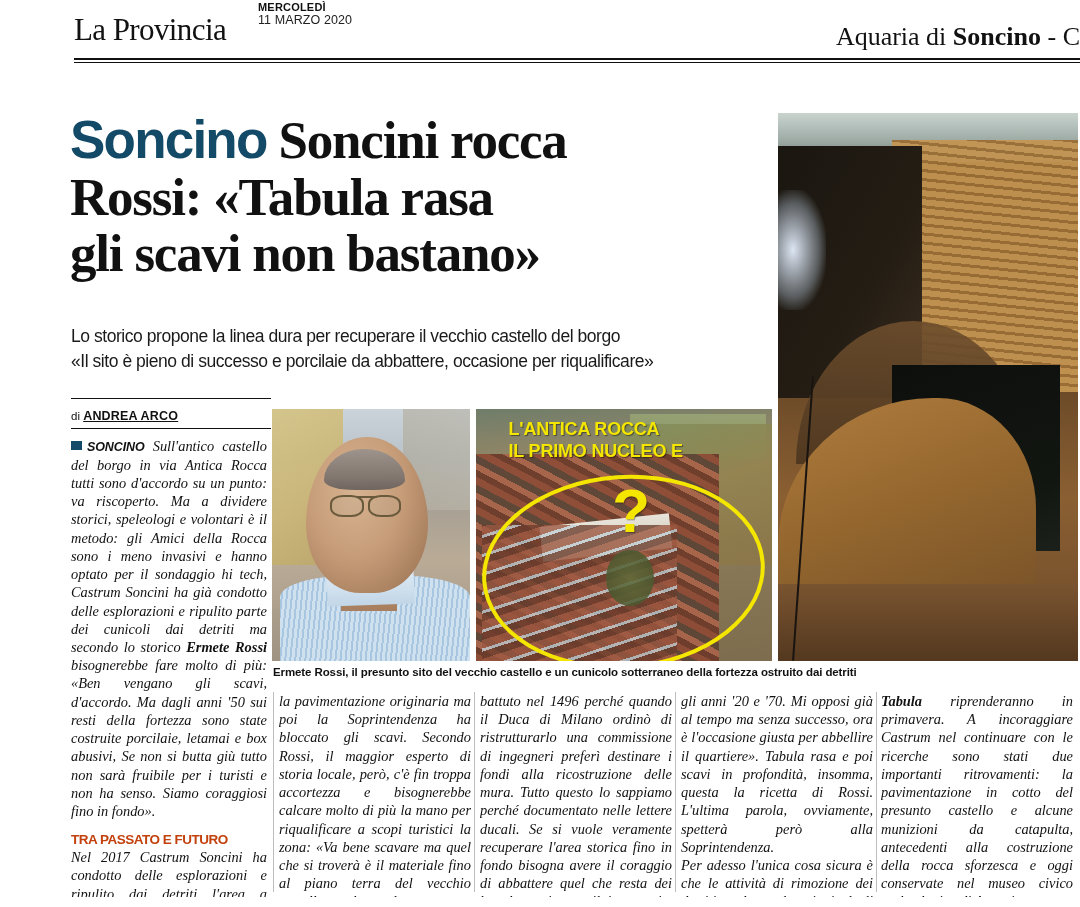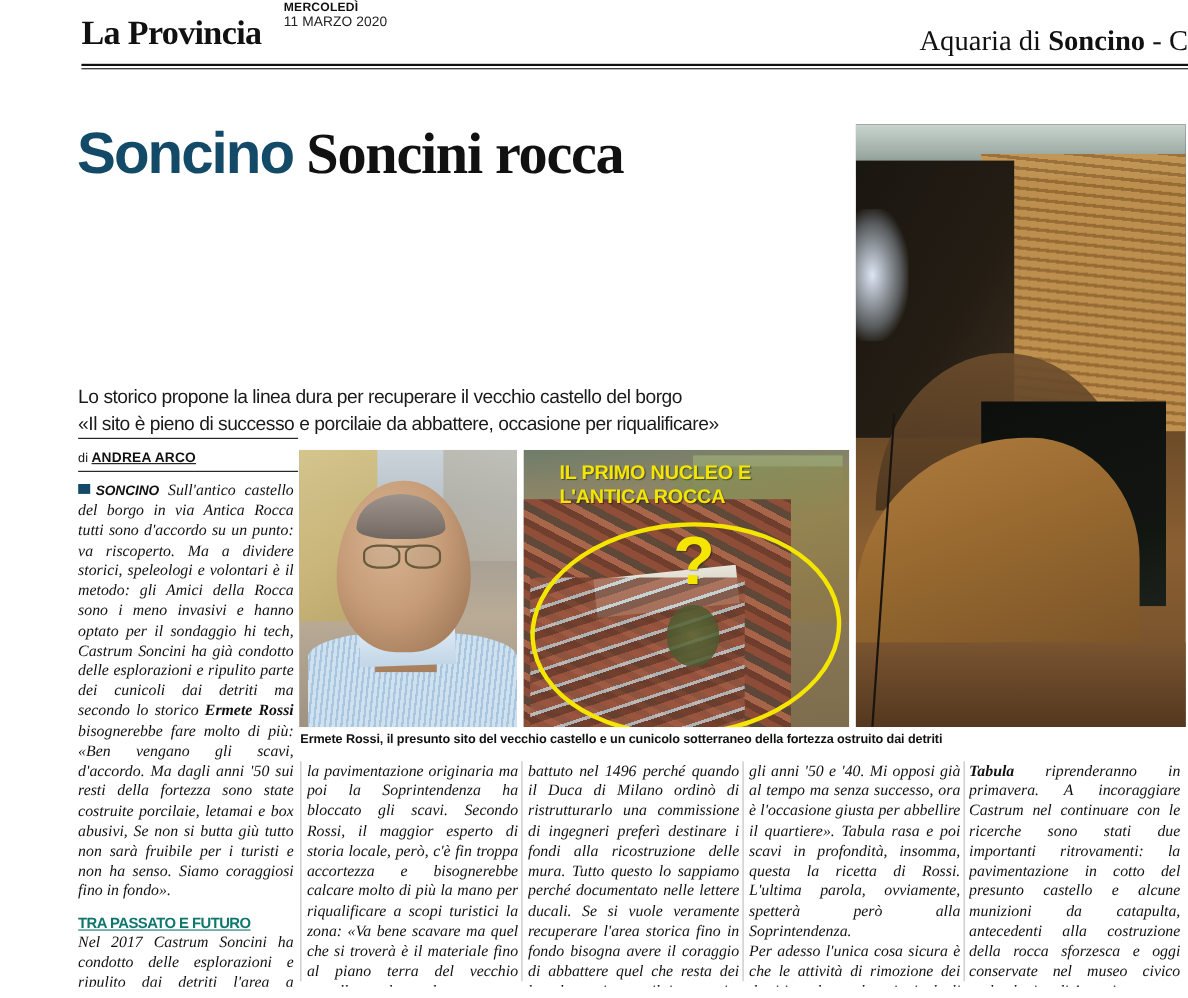--- a/index.html
+++ b/index.html
@@ -26,21 +26,21 @@
     position: absolute;
     left: 0; top: 0;
     width: 1080px;
     height: 62px;
   }
   .logo {
     position: absolute;
     left: 74px;
     top: 14px;
     font-family: "Liberation Serif", serif;
-    font-weight: bold;
+    font-weight: normal;
     font-size: 31px;
     letter-spacing: -0.6px;
     color: #111111;
     line-height: 1;
   }
   .dateblock {
     position: absolute;
     left: 258px;
     top: 1px;
     line-height: 1.12;
@@ -97,21 +97,21 @@
   }
   .headline .kicker {
     font-family: "Liberation Sans", sans-serif;
     font-weight: bold;
     color: #134A68;
     letter-spacing: -1.8px;
   }
   .subhead {
     position: absolute;
     left: 71px;
-    top: 348px;
+    top: 324px;
     width: 720px;
     font-family: "Liberation Sans", sans-serif;
     font-size: 17.5px;
     line-height: 1.42;
     color: #1a1a1a;
     letter-spacing: -0.45px;
   }
 
   .rule-under-sub {
     position: absolute;
@@ -430,22 +430,21 @@
     letter-spacing: -0.1px;
   }
   .b { font-weight: bold; }
   .sec-label {
     font-family: "Liberation Sans", sans-serif;
     font-weight: bold;
     font-size: 13.5px;
     letter-spacing: -0.5px;
     margin-top: 11px;
     display: block;
-    color: #0f766e;
-    text-decoration: underline;
+    color: #c2410c;
   }
 
   
   .vrule {
     position: absolute;
     width: 0;
     border-left: 1px solid #bdbdbd;
   }
 </style>
 </head>
@@ -456,21 +455,21 @@
   <div class="masthead">
     <div class="logo">La Provincia</div>
     <div class="dateblock">
       <div class="date-day">MERCOLEDÌ</div>
       <div class="date-full">11 MARZO 2020</div>
     </div>
     <div class="section-head"><span>Aquaria di </span><span class="bold">Soncino</span><span> - C</span></div>
   </div>
   <div class="rule-top"></div>
 
-  <div class="headline"><span class="kicker">Soncino</span><span> Soncini rocca</span><br><br></div>
+  <div class="headline"><span class="kicker">Soncino</span><span> Soncini rocca</span><br><span>Rossi: «Tabula rasa</span><br><span>gli scavi non bastano»</span></div>
 
   <div class="subhead">
     <div>Lo storico propone la linea dura per recuperare il vecchio castello del borgo</div>
     <div>«Il sito è pieno di successo e porcilaie da abbattere, occasione per riqualificare»</div>
   </div>
 
   <div class="rule-under-sub"></div>
   <div class="byline"><span class="pre">di </span><span class="name">ANDREA ARCO</span></div>
   <div class="rule-byline"></div>
 
@@ -496,22 +495,22 @@
     <div class="aerial-bg"></div>
     <div class="aerial-field2"></div>
     <div class="aerial-field"></div>
     <div class="aerial-roofs"></div>
     <div class="aerial-white-bldg"></div>
     <div class="aerial-roofs2"></div>
     <div class="aerial-green"></div>
     <div class="ellipse-overlay"></div>
     <div class="qmark">?</div>
     <div class="aerial-caption-overlay">
+      <div>L'ANTICA ROCCA</div>
       <div>IL PRIMO NUCLEO E</div>
-      <div>L'ANTICA ROCCA</div>
     </div>
   </div>
 
   <div class="photo photo-tunnel">
     <div class="tunnel-bg"></div>
     <div class="tunnel-rock-top"></div>
     <div class="tunnel-brick"></div>
     <div class="tunnel-dark"></div>
     <div class="tunnel-glow"></div>
     <div class="tunnel-arch"></div>
@@ -538,21 +537,21 @@
 
   <div class="col col2">
     <p>la pavimentazione originaria ma poi la Soprintendenza ha bloccato gli scavi. Secondo Rossi, il maggior esperto di storia locale, però, c'è fin troppa accortezza e bisognerebbe calcare molto di più la mano per riqualificare a scopi turistici la zona: «Va bene scavare ma quel che si troverà è il materiale fino al piano terra del vecchio castello che dava verso Orzinuovi, tutto il resto fu ab-</p>
   </div>
 
   <div class="col col3">
     <p>battuto nel 1496 perché quando il Duca di Milano ordinò di ristrutturarlo una commissione di ingegneri preferì destinare i fondi alla ricostruzione delle mura. Tutto questo lo sappiamo perché documentato nelle lettere ducali. Se si vuole veramente recuperare l'area storica fino in fondo bisogna avere il coraggio di abbattere quel che resta dei box, letamai e porcilaie costruite tra</p>
   </div>
 
   <div class="col col4">
-    <p><span>gli anni '50 e '40. Mi opposi già al tempo ma senza successo, ora è l'occasione giusta per abbellire il quartiere». Tabula rasa e poi scavi in profondità, insomma, questa la ricetta di Rossi. L'ultima parola, ovviamente, spetterà però alla Soprintendenza.</span></p>
+    <p><span>gli anni '20 e '70. Mi opposi già al tempo ma senza successo, ora è l'occasione giusta per abbellire il quartiere». Tabula rasa e poi scavi in profondità, insomma, questa la ricetta di Rossi. L'ultima parola, ovviamente, spetterà però alla Soprintendenza.</span></p>
     <p><span>Per adesso l'unica cosa sicura è che le attività di rimozione dei detriti e le esplorazioni degli speleologi guidati da </span></p>
   </div>
 
   <div class="col col5">
     <p><span class="b">Tabula</span><span> riprenderanno in primavera. A incoraggiare Castrum nel continuare con le ricerche sono stati due importanti ritrovamenti: la pavimentazione in cotto del presunto castello e alcune munizioni da catapulta, antecedenti alla costruzione della rocca sforzesca e oggi conservate nel museo civico archeologico di Aquaria.</span></p>
 
   </div>
 
 </div>
 

